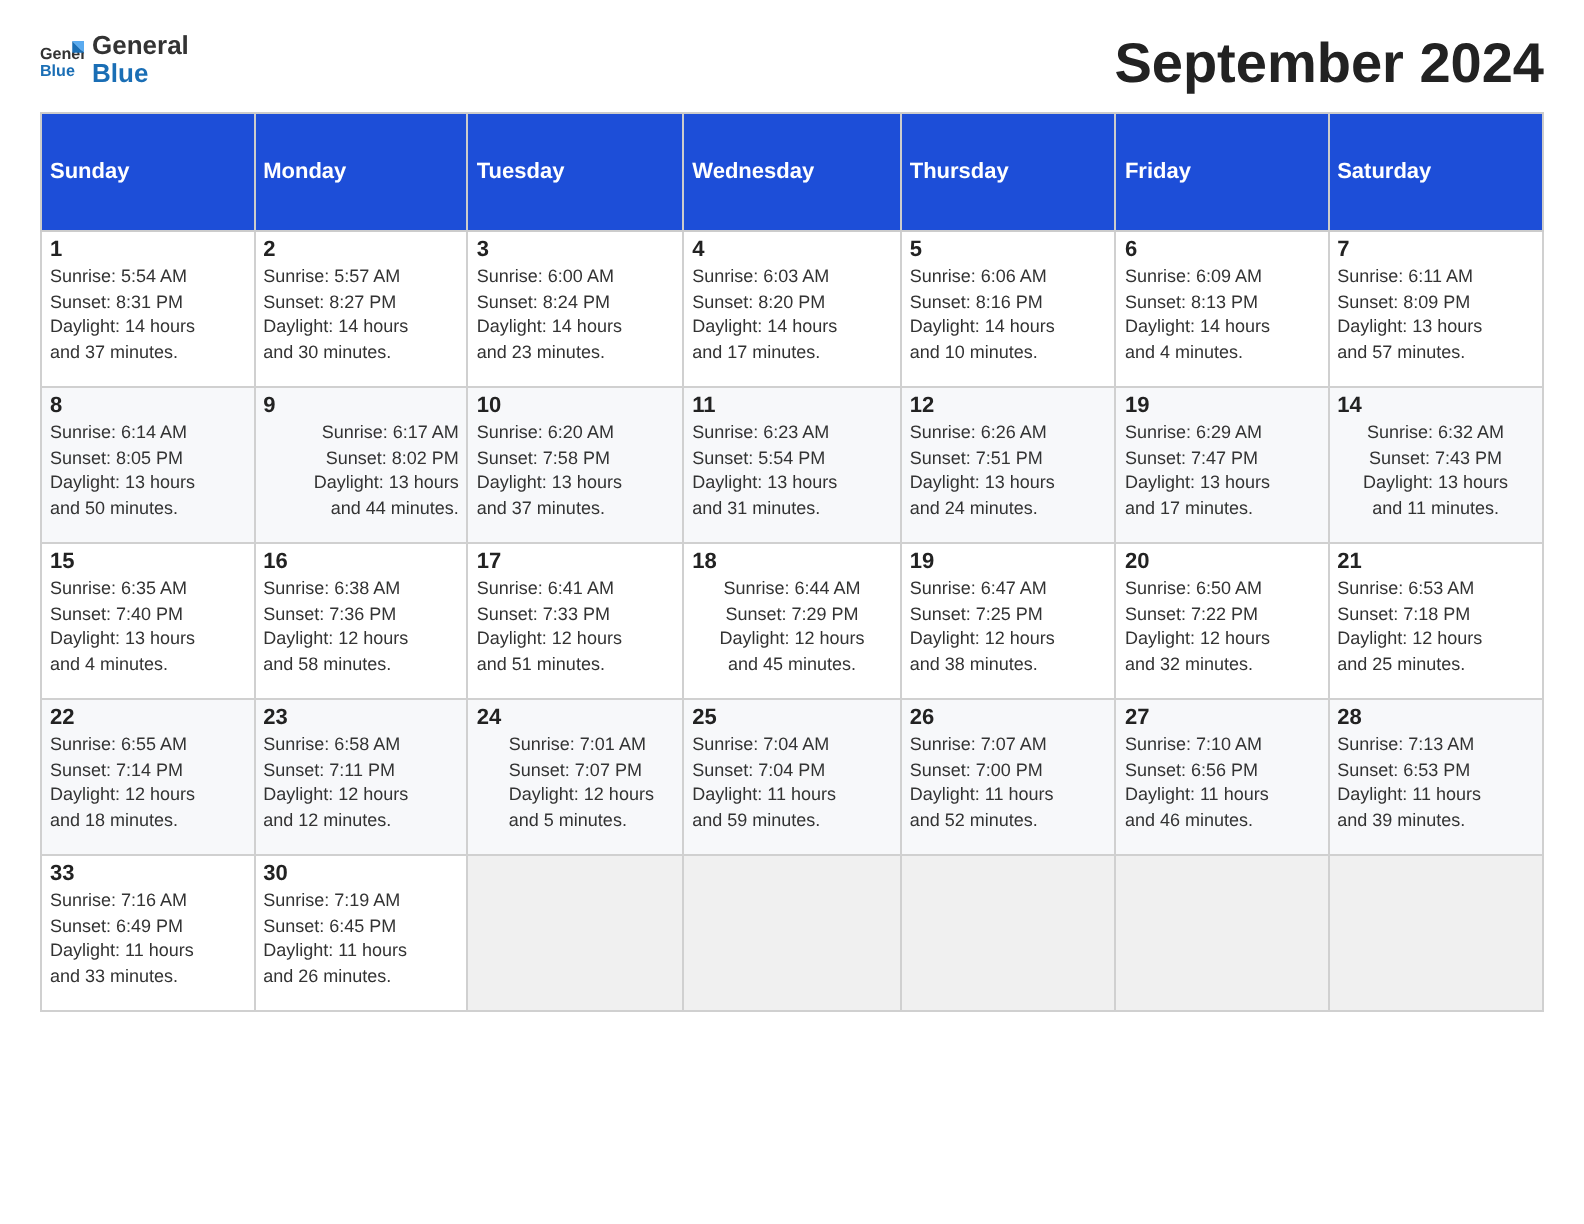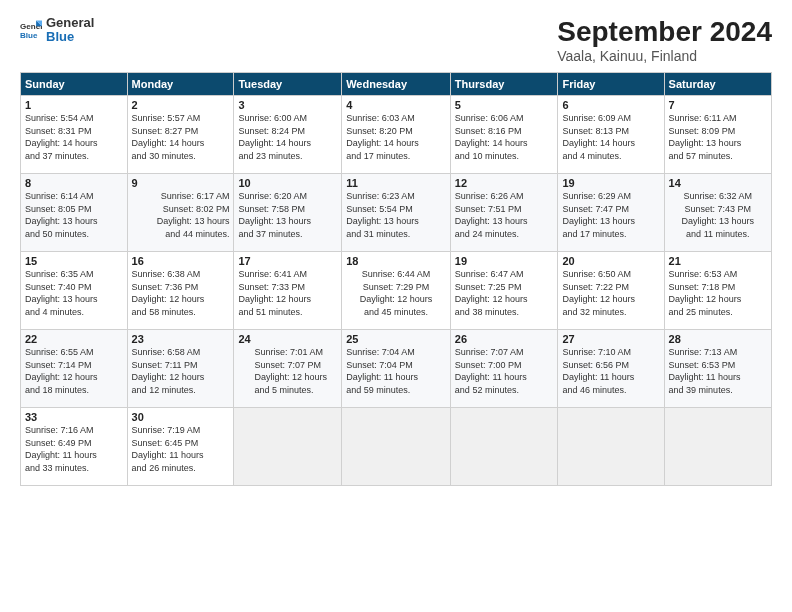--- a/index.html
+++ b/index.html
@@ -24,41 +24,41 @@
     .logo {
       display: flex;
       align-items: center;
       gap: 2px;
     }
     .logo-icon {
       width: 22px;
       height: 22px;
     }
     .title-block {
-      text-align: left;
+      text-align: center;
     }
     .title-block h1 {
       font-size: 28px;
       font-weight: bold;
       color: #222;
     }
     .title-block h2 {
       font-size: 14px;
       font-weight: normal;
       color: #555;
     }
     .calendar {
       width: 100%;
       border-collapse: collapse;
       font-size: 9.5px;
     }
     .calendar thead tr th {
-      background-color: #0c4a6e;
+      background-color: #1d4ed8;
       color: #fff;
-      padding: 5px 4px;
+      padding: 23px 4px;
       text-align: left;
       font-size: 11px;
       font-weight: bold;
       border: 1px solid #ccc;
       margin-top: 40px;
     }
     .calendar tbody tr td {
       vertical-align: top;
       border: 1px solid #d0d0d0;
       padding: 3px 4px;
@@ -100,21 +100,20 @@
         <polygon points="22,2 30,10 22,10" fill="#1a6eb5"></polygon>
         <polygon points="22,2 30,2 30,10" fill="#5aabf0"></polygon>
       </svg>
       <div style="display:flex;flex-direction:column;margin-left:2px;">
         <span style="font-size:13px;font-weight:bold;color:#333;line-height:1.1;">General</span>
         <span style="font-size:13px;font-weight:bold;color:#1a6eb5;line-height:1.1;">Blue</span>
       </div>
     </div>
     <div class="title-block">
       <h1>September 2024</h1>
-      <h2>Vaala, Kainuu, Finland</h2>
     </div>
   </div>
 
   <table class="calendar">
     <thead>
       <tr>
         <th>Sunday</th>
         <th>Monday</th>
         <th>Tuesday</th>
         <th>Wednesday</th>

